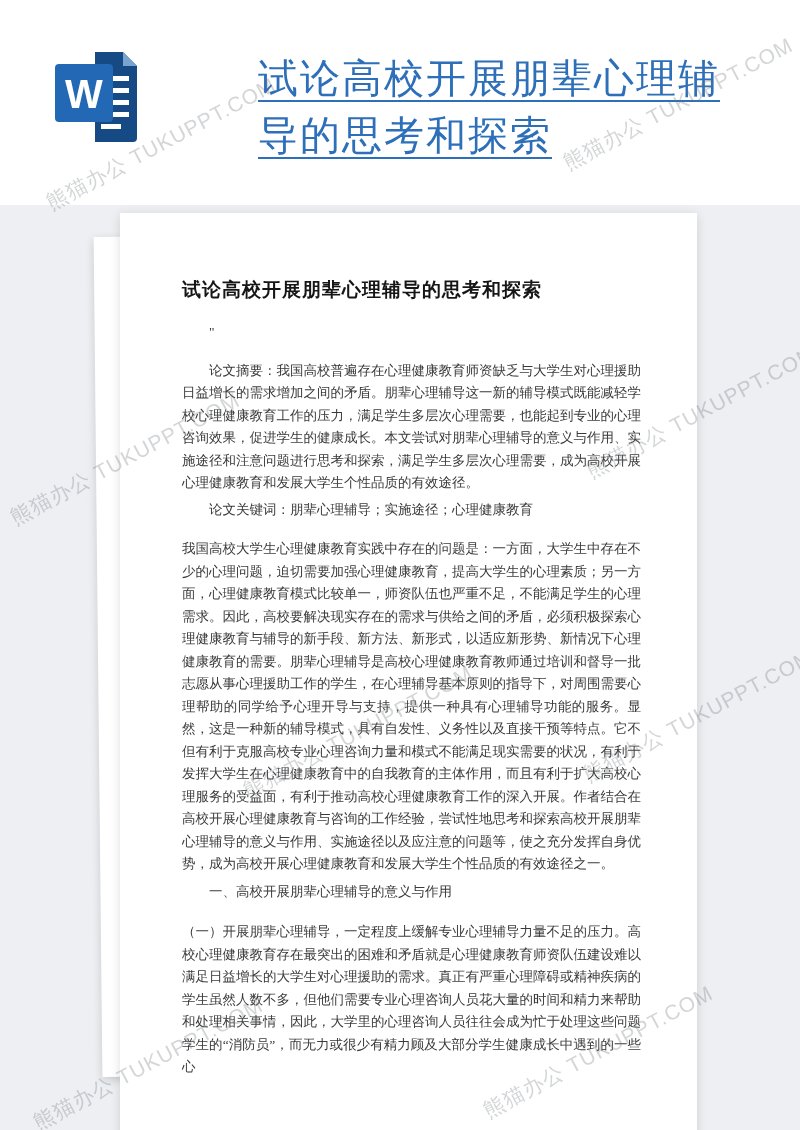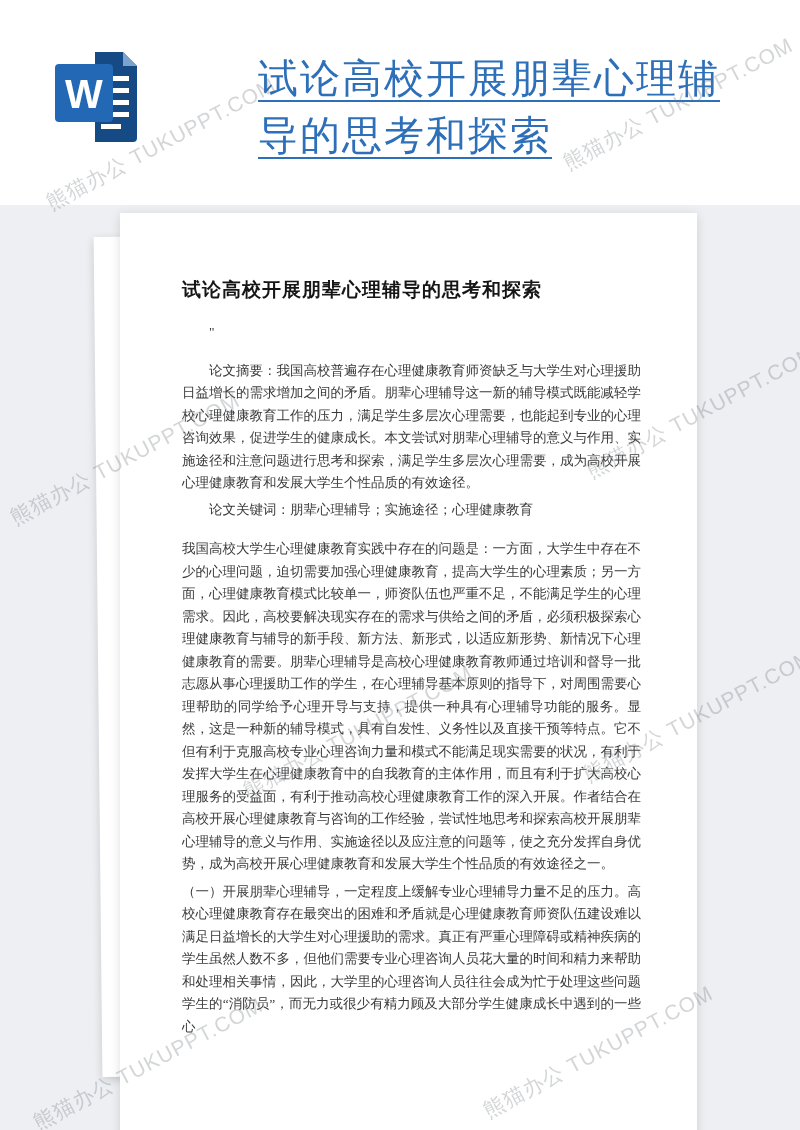--- a/index.html
+++ b/index.html
@@ -97,20 +97,21 @@
   </div>
 
   <div class="page back-page"></div>
 
   <div class="page main-page">
     <h1 class="doc-title">试论高校开展朋辈心理辅导的思考和探索</h1>
     <div class="doc-quote para">"</div>
     <p class="para indent mb-abstract">论文摘要：我国高校普遍存在心理健康教育师资缺乏与大学生对心理援助日益增长的需求增加之间的矛盾。朋辈心理辅导这一新的辅导模式既能减轻学校心理健康教育工作的压力，满足学生多层次心理需要，也能起到专业的心理咨询效果，促进学生的健康成长。本文尝试对朋辈心理辅导的意义与作用、实施途径和注意问题进行思考和探索，满足学生多层次心理需要，成为高校开展心理健康教育和发展大学生个性品质的有效途径。</p>
     <p class="para indent mb-keywords">论文关键词：朋辈心理辅导；实施途径；心理健康教育</p>
     <p class="para mb-body1">我国高校大学生心理健康教育实践中存在的问题是：一方面，大学生中存在不少的心理问题，迫切需要加强心理健康教育，提高大学生的心理素质；另一方面，心理健康教育模式比较单一，师资队伍也严重不足，不能满足学生的心理需求。因此，高校要解决现实存在的需求与供给之间的矛盾，必须积极探索心理健康教育与辅导的新手段、新方法、新形式，以适应新形势、新情况下心理健康教育的需要。朋辈心理辅导是高校心理健康教育教师通过培训和督导一批志愿从事心理援助工作的学生，在心理辅导基本原则的指导下，对周围需要心理帮助的同学给予心理开导与支持，提供一种具有心理辅导功能的服务。显然，这是一种新的辅导模式，具有自发性、义务性以及直接干预等特点。它不但有利于克服高校专业心理咨询力量和模式不能满足现实需要的状况，有利于发挥大学生在心理健康教育中的自我教育的主体作用，而且有利于扩大高校心理服务的受益面，有利于推动高校心理健康教育工作的深入开展。作者结合在高校开展心理健康教育与咨询的工作经验，尝试性地思考和探索高校开展朋辈心理辅导的意义与作用、实施途径以及应注意的问题等，使之充分发挥自身优势，成为高校开展心理健康教育和发展大学生个性品质的有效途径之一。</p>
+    <p class="para indent mb-heading">一、高校开展朋辈心理辅导的意义与作用</p>
     <p class="para">（一）开展朋辈心理辅导，一定程度上缓解专业心理辅导力量不足的压力。高校心理健康教育存在最突出的困难和矛盾就是心理健康教育师资队伍建设难以满足日益增长的大学生对心理援助的需求。真正有严重心理障碍或精神疾病的学生虽然人数不多，但他们需要专业心理咨询人员花大量的时间和精力来帮助和处理相关事情，因此，大学里的心理咨询人员往往会成为忙于处理这些问题学生的“消防员”，而无力或很少有精力顾及大部分学生健康成长中遇到的一些心</p>
   </div>
 
   <div class="wm-layer">
     <span class="wm wm1">熊猫办公 TUKUPPT.COM</span>
     <span class="wm wm2">熊猫办公 TUKUPPT.COM</span>
     <span class="wm wm3">熊猫办公 TUKUPPT.COM</span>
     <span class="wm wm4">熊猫办公 TUKUPPT.COM</span>
     <span class="wm wm5">熊猫办公 TUKUPPT.COM</span>
     <span class="wm wm6">熊猫办公 TUKUPPT.COM</span>

